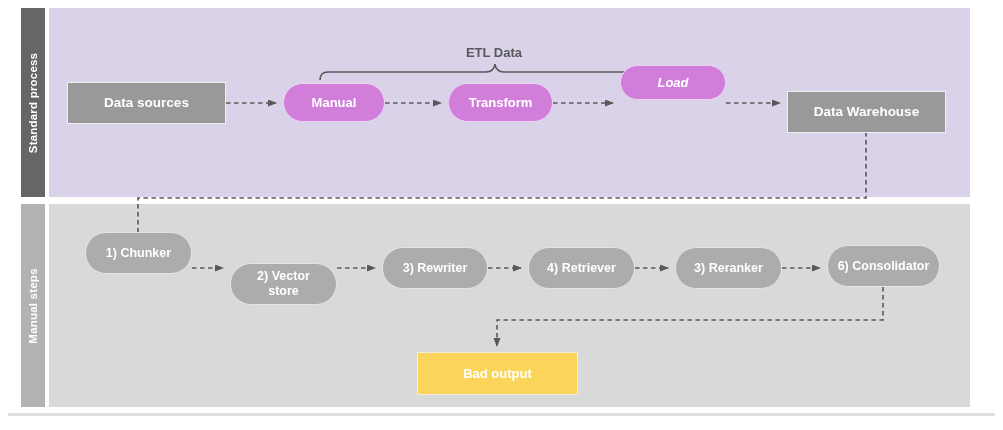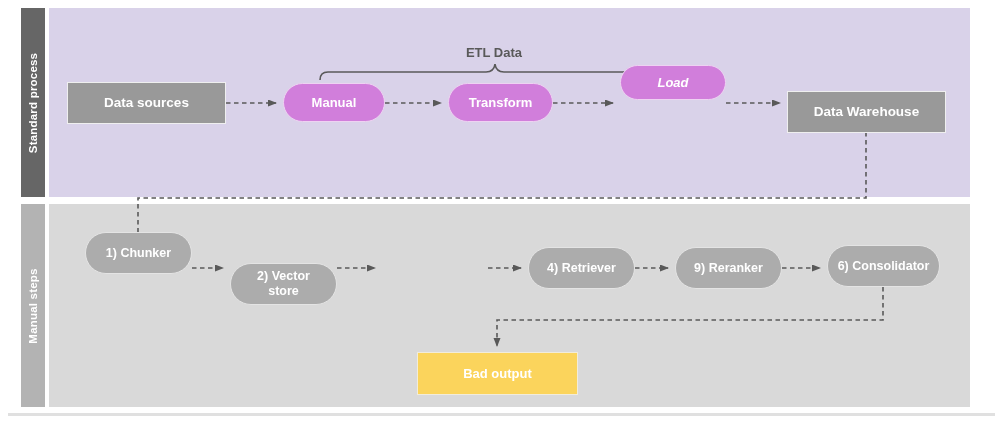--- a/index.html
+++ b/index.html
@@ -101,25 +101,28 @@
   <div class="node rect-node" id="node-data-warehouse">
     <span>Data Warehouse</span>
   </div>
 
   <div class="node pill pill-gray" id="node-chunker">
     <span>1) Chunker</span>
   </div>
   <div class="node pill pill-gray" id="node-vector-store">
     <span class="wrap-64">2) Vector store</span>
   </div>
+  <div class="node pill pill-gray" id="node-rewriter">
+    <span>3) Rewriter</span>
+  </div>
   <div class="node pill pill-gray" id="node-retriever">
     <span>4) Retriever</span>
   </div>
   <div class="node pill pill-gray" id="node-reranker">
-    <span>9) Reranker</span>
+    <span>3) Reranker</span>
   </div>
   <div class="node pill pill-gray" id="node-consolidator">
     <span class="wrap-92">6) Consolidator</span>
   </div>
   <div class="node yellow-node" id="node-bad-output">
     <span>Bad output</span>
   </div>
 
   <div class="divider"></div>
 

